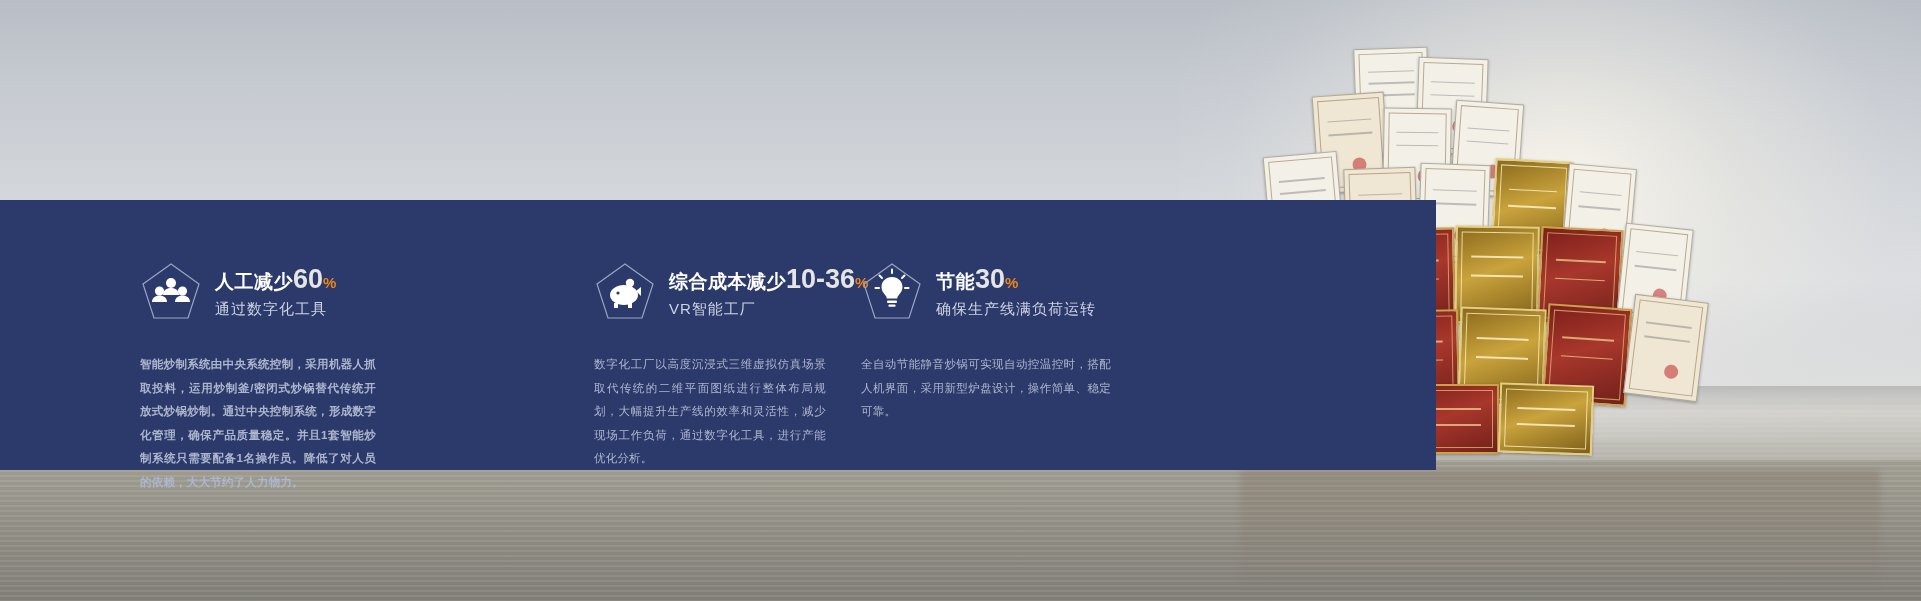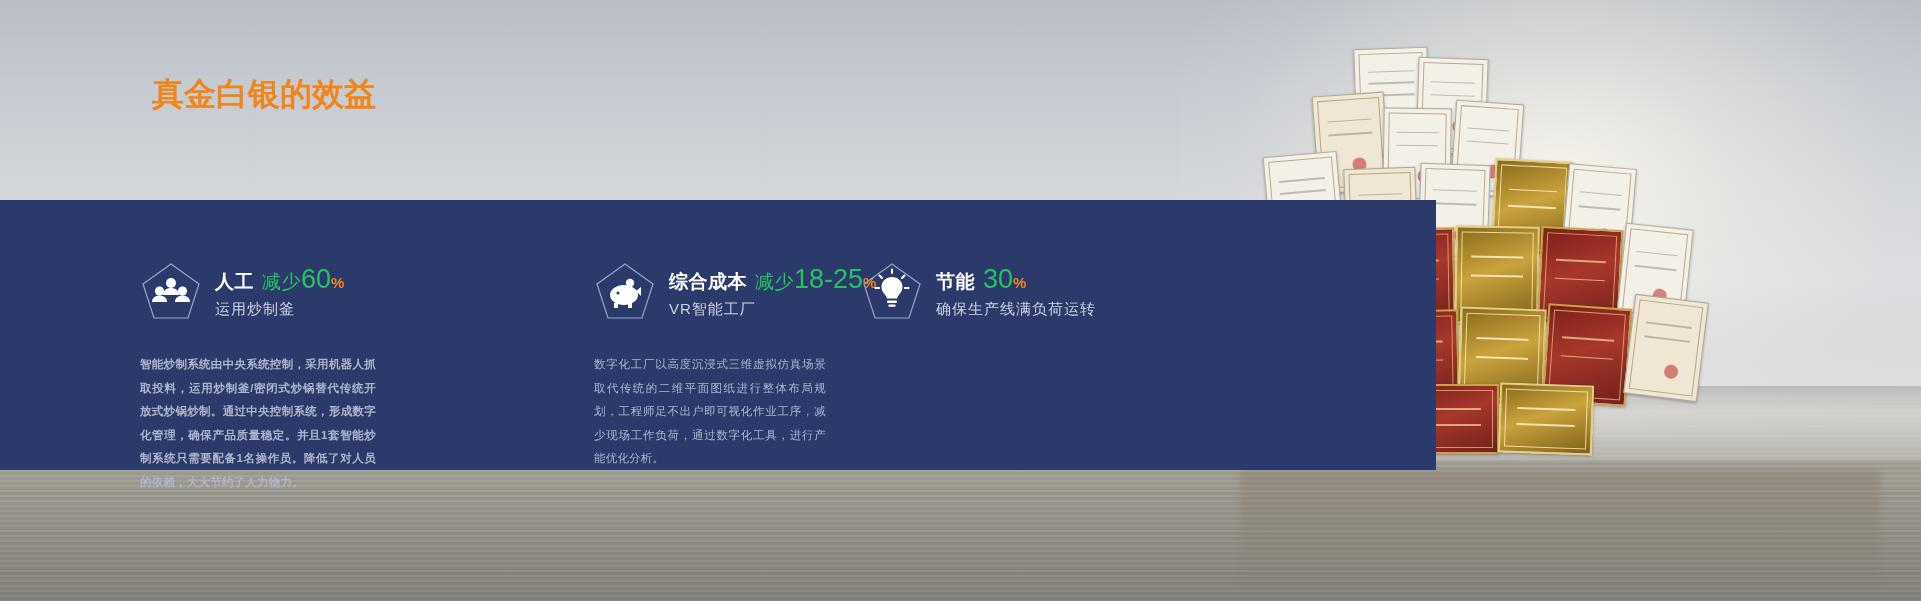--- a/index.html
+++ b/index.html
@@ -83,22 +83,22 @@
   }
   .hex{
     width:62px;height:62px;flex:0 0 62px;margin-right:13px;position:relative;
   }
   .hex svg{display:block;}
   .head-txt{display:flex;flex-direction:column;justify-content:center;}
   .head-line1{
     white-space:nowrap;line-height:1;margin-bottom:7px;
   }
   .ht-white{font-size:19px;font-weight:700;color:#ffffff;letter-spacing:.5px;margin-top:36px;}
-  .ht-or{font-size:19px;font-weight:400;color:#22c55e;letter-spacing:.5px;margin-left:8px;}
-  .ht-num{font-size:27px;font-weight:400;color:#22c55e;letter-spacing:0px;}
+  .ht-or{font-size:19px;font-weight:700;color:#ffffff;letter-spacing:.5px;}
+  .ht-num{font-size:27px;font-weight:700;color:#e5e5e5;letter-spacing:0px;}
   .ht-pct{font-size:15px;font-weight:700;color:#f08519;}
   .head-line2{
     font-size:15px;color:#cdd3e2;letter-spacing:1px;white-space:nowrap;
   }
 
   .body-txt{
     margin-top:24px;
     font-size:11.5px;line-height:2.05;color:#aeb6cd;
     letter-spacing:.2px;text-align:justify;
   }
@@ -303,21 +303,20 @@
       </div>
     <div class="cert plate-gold" style="left:294px;top:336px;width:90px;height:66px;transform:rotate(2deg);">
         <div class="inner"></div>
         <div class="ln" style="top:34%"></div>
         <div class="ln" style="top:58%"></div>
       </div>
   </div>
   <div class="cert-reflect"></div>
 
   <div class="headline">
-    <span class="hl-orange">真金白银的效益</span>
   </div>
 
   <div class="panel">
     <div class="panel-inner">
 
       <div class="col col-1">
         <div class="head-row">
           <div class="hex">
             <svg width="62" height="62" viewBox="0 0 62 62">
               <polygon points="31,3 59,23 48,57 14,57 3,23" fill="none" stroke="#9aa6c6" stroke-width="1.2"></polygon>
@@ -328,21 +327,21 @@
                   <path d="M12 41c0-4 3.4-6.4 7.5-6.4S27 37 27 41z"></path>
                 <circle cx="42.5" cy="30" r="4.6"></circle>
                   <path d="M35 41c0-4 3.4-6.4 7.5-6.4S50 37 50 41z"></path>
               </g>
             </svg>
           </div>
           <div class="head-txt">
             <div class="head-line1">
               <span class="ht-white">人工</span><span class="ht-or">减少</span><span class="ht-num">60</span><span class="ht-pct">%</span>
             </div>
-            <div class="head-line2">运用炒制釜</div>
+            <div class="head-line2">通过数字化工具</div>
           </div>
         </div>
         <div class="body-txt">智能炒制系统由中央系统控制，采用机器人抓取投料，运用炒制釜/密闭式炒锅替代传统开放式炒锅炒制。通过中央控制系统，形成数字化管理，确保产品质量稳定。并且1套智能炒制系统只需要配备1名操作员。降低了对人员的依赖，大大节约了人力物力。</div>
       </div>
 
       <div class="col col-2">
       </div>
 
       <div class="col col-3">
         <div class="head-row">
@@ -354,26 +353,26 @@
                 <path d="M42 30l5-4v9z"></path>
                 <circle cx="36" cy="22" r="4.2"></circle>
                 <rect x="20" y="42" width="4" height="5"></rect>
                   <rect x="34" y="42" width="4" height="5"></rect>
               </g>
               <circle cx="24" cy="32" r="1.6" fill="#2c3a6b"></circle>
             </svg>
           </div>
           <div class="head-txt">
             <div class="head-line1">
-              <span class="ht-white">综合成本</span><span class="ht-or">减少</span><span class="ht-num">18-25</span><span class="ht-pct">%</span>
+              <span class="ht-white">综合成本</span><span class="ht-or">减少</span><span class="ht-num">10-36</span><span class="ht-pct">%</span>
             </div>
             <div class="head-line2">VR智能工厂</div>
           </div>
         </div>
-        <div class="body-txt">数字化工厂以高度沉浸式三维虚拟仿真场景取代传统的二维平面图纸进行整体布局规划，工程师足不出户即可视化作业工序，减少现场工作负荷，通过数字化工具，进行产能优化分析。</div>
+        <div class="body-txt">数字化工厂以高度沉浸式三维虚拟仿真场景取代传统的二维平面图纸进行整体布局规划，大幅提升生产线的效率和灵活性，减少现场工作负荷，通过数字化工具，进行产能优化分析。</div>
       </div>
 
       <div class="col col-4">
         <div class="head-row">
           <div class="hex">
             <svg width="62" height="62" viewBox="0 0 62 62">
               <polygon points="31,3 59,23 48,57 14,57 3,23" fill="none" stroke="#9aa6c6" stroke-width="1.2"></polygon>
               <g fill="#ffffff">
                 <path d="M31 16c-6 0-10.5 4.4-10.5 10 0 4 2.4 6.4 4 8.4.9 1.1 1.3 2 1.3 3.2h10.4c0-1.2.4-2.1 1.3-3.2 1.6-2 4-4.4 4-8.4 0-5.6-4.5-10-10.5-10z"></path>
                 <rect x="26" y="39.6" width="10" height="2.4" rx="1"></rect>
@@ -388,18 +387,19 @@
               </g>
             </svg>
           </div>
           <div class="head-txt">
             <div class="head-line1">
               <span class="ht-white">节能</span><span class="ht-or"></span><span class="ht-num">30</span><span class="ht-pct">%</span>
             </div>
             <div class="head-line2">确保生产线满负荷运转</div>
           </div>
         </div>
+        <div class="body-txt">全自动节能静音炒锅可实现自动控温控时，搭配人机界面，采用新型炉盘设计，操作简单、稳定可靠。</div>
       </div>
 
     </div>
   </div>
 
 </div>
 
 </body></html>

